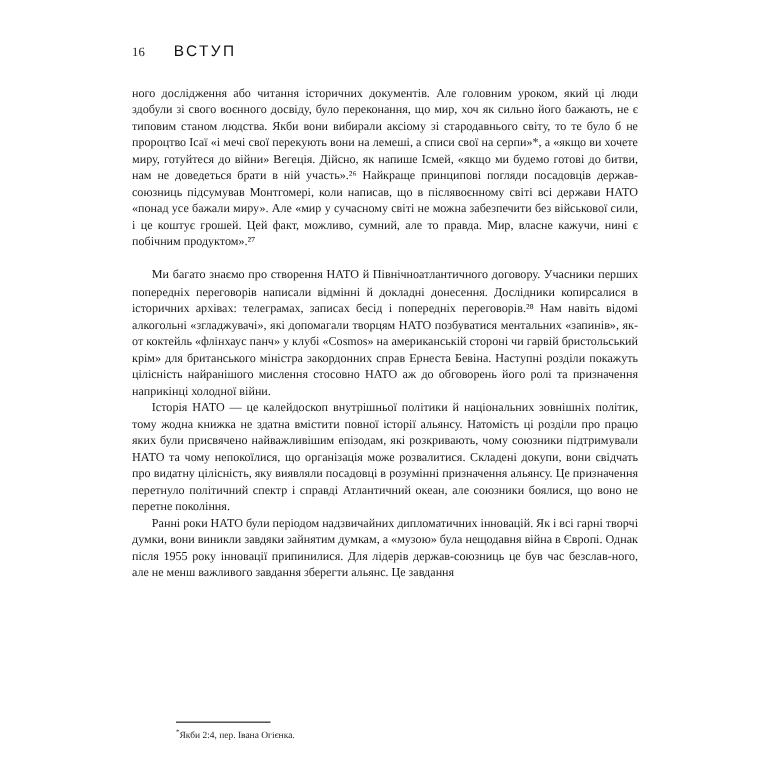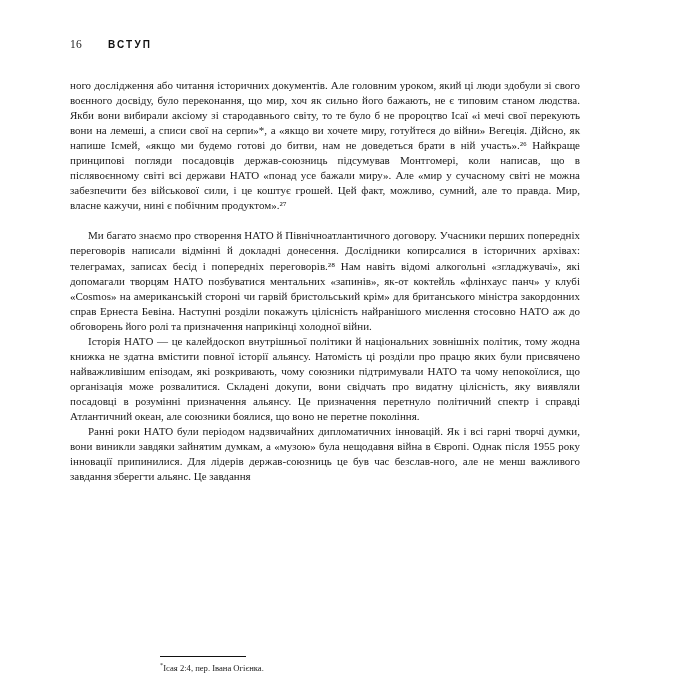--- a/index.html
+++ b/index.html
@@ -12,39 +12,39 @@
     background: #ffffff;
     font-family: "Liberation Serif", serif;
     color: #1a1a1a;
     overflow: hidden;
   }
   .page {
     position: relative;
     width: 700px;
     height: 700px;
     box-sizing: border-box;
-    padding: 38px 120px 30px 70px;
+    padding: 38px 120px 30px 120px;
   }
   .running-head {
     display: flex;
     align-items: baseline;
     gap: 26px;
     margin-bottom: 26px;
     height: 14px;
   }
   .folio {
     font-family: "Liberation Serif", serif;
     font-size: 11.5px;
     color: #222;
     letter-spacing: 0.2px;
   }
   .head-title {
     font-family: "Liberation Sans", sans-serif;
-    font-size: 10px;
-    font-weight: bold;
+    font-size: 14px;
+    font-weight: normal;
     letter-spacing: 2.2px;
     color: #111;
     text-transform: uppercase;
   }
   .body-text p {
     margin: 0;
     text-align: justify;
     font-size: 11px;
     line-height: 15.05px;
     hyphens: auto;
@@ -98,17 +98,17 @@
   <div class="body-text">
     <p>ного дослідження або читання історичних документів. Але головним уроком, який ці люди здобули зі свого воєнного досвіду, було переконання, що мир, хоч як сильно його бажають, не є типовим станом людства. Якби вони вибирали аксіому зі стародавнього світу, то те було б не пророцтво Ісаї «і мечі свої перекують вони на лемеші, а списи свої на серпи»*, а «якщо ви хочете миру, готуйтеся до війни» Вегеція. Дійсно, як напише Ісмей, «якщо ми будемо готові до битви, нам не доведеться брати в ній участь».²⁶ Найкраще принципові погляди посадовців держав-союзниць підсумував Монтгомері, коли написав, що в післявоєнному світі всі держави НАТО «понад усе бажали миру». Але «мир у сучасному світі не можна забезпечити без військової сили, і це коштує грошей. Цей факт, можливо, сумний, але то правда. Мир, власне кажучи, нині є побічним продуктом».²⁷</p>
     <p class="indent gap">Ми багато знаємо про створення НАТО й Північноатлантичного договору. Учасники перших попередніх переговорів написали відмінні й докладні донесення. Дослідники копирсалися в історичних архівах: телеграмах, записах бесід і попередніх переговорів.²⁸ Нам навіть відомі алкогольні «згладжувачі», які допомагали творцям НАТО позбуватися ментальних «запинів», як-от коктейль «флінхаус панч» у клубі «Cosmos» на американській стороні чи гарвій бристольський крім» для британського міністра закордонних справ Ернеста Бевіна. Наступні розділи покажуть цілісність найранішого мислення стосовно НАТО аж до обговорень його ролі та призначення наприкінці холодної війни.</p>
     <p class="indent">Історія НАТО — це калейдоскоп внутрішньої політики й національних зовнішніх політик, тому жодна книжка не здатна вмістити повної історії альянсу. Натомість ці розділи про працю яких були присвячено найважливішим епізодам, які розкривають, чому союзники підтримували НАТО та чому непокоїлися, що організація може розвалитися. Складені докупи, вони свідчать про видатну цілісність, яку виявляли посадовці в розумінні призначення альянсу. Це призначення перетнуло політичний спектр і справді Атлантичний океан, але союзники боялися, що воно не перетне покоління.</p>
     <p class="indent">Ранні роки НАТО були періодом надзвичайних дипломатичних інновацій. Як і всі гарні творчі думки, вони виникли завдяки зайнятим думкам, а «музою» була нещодавня війна в Європі. Однак після 1955 року інновації припинилися. Для лідерів держав-союзниць це був час безслав-ного, але не менш важливого завдання зберегти альянс. Це завдання</p>
   </div>
 
   <div class="footnote-area">
     <div class="footnote-rule"></div>
     <div class="footnote-text">
-      <sup>*</sup><span>Ісая 2:4, пер. Івана Огієнка.</span>
+      <sup>*</sup><span>Якби 2:4, пер. Івана Огієнка.</span>
     </div>
   </div>
 
 </div>
 
 </body></html>

